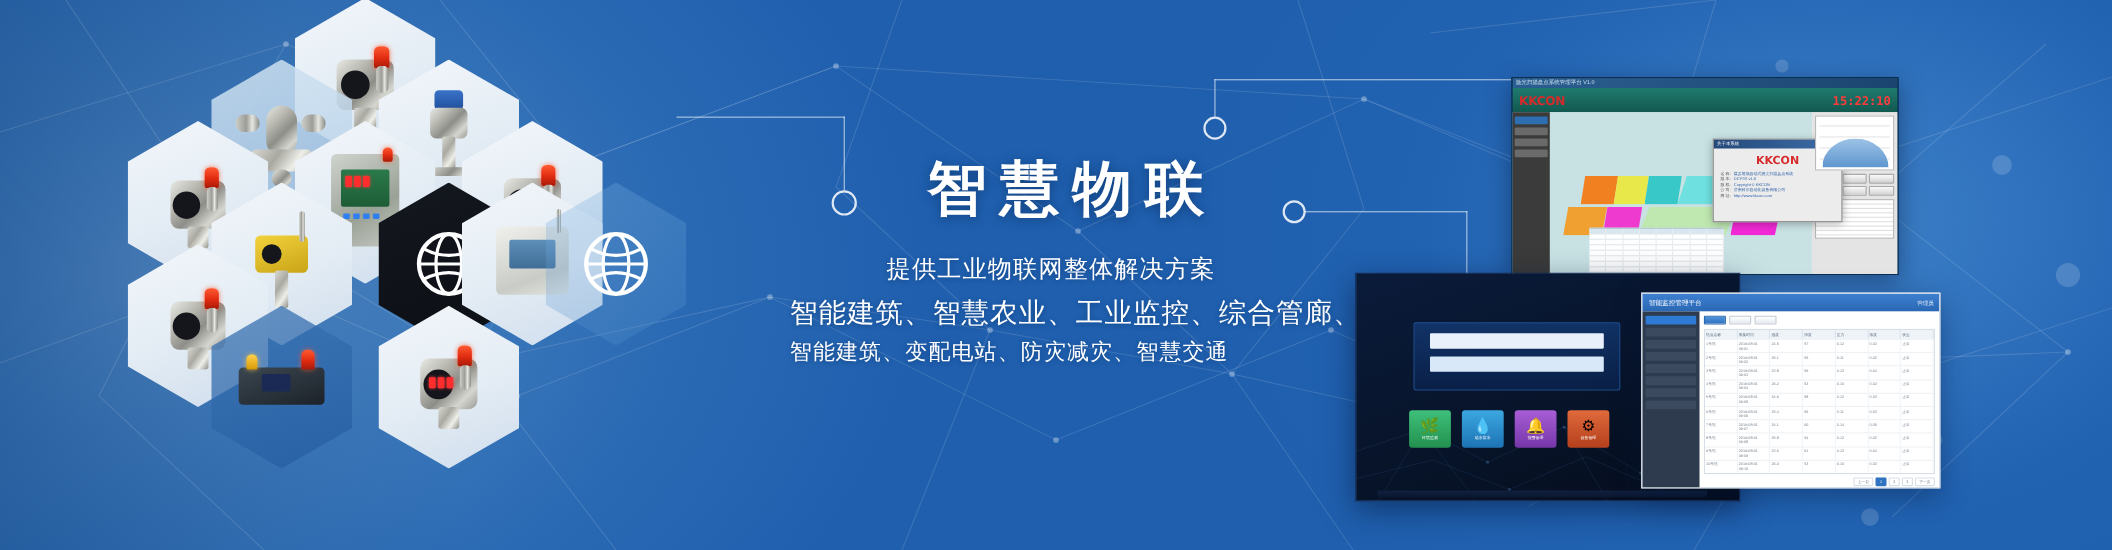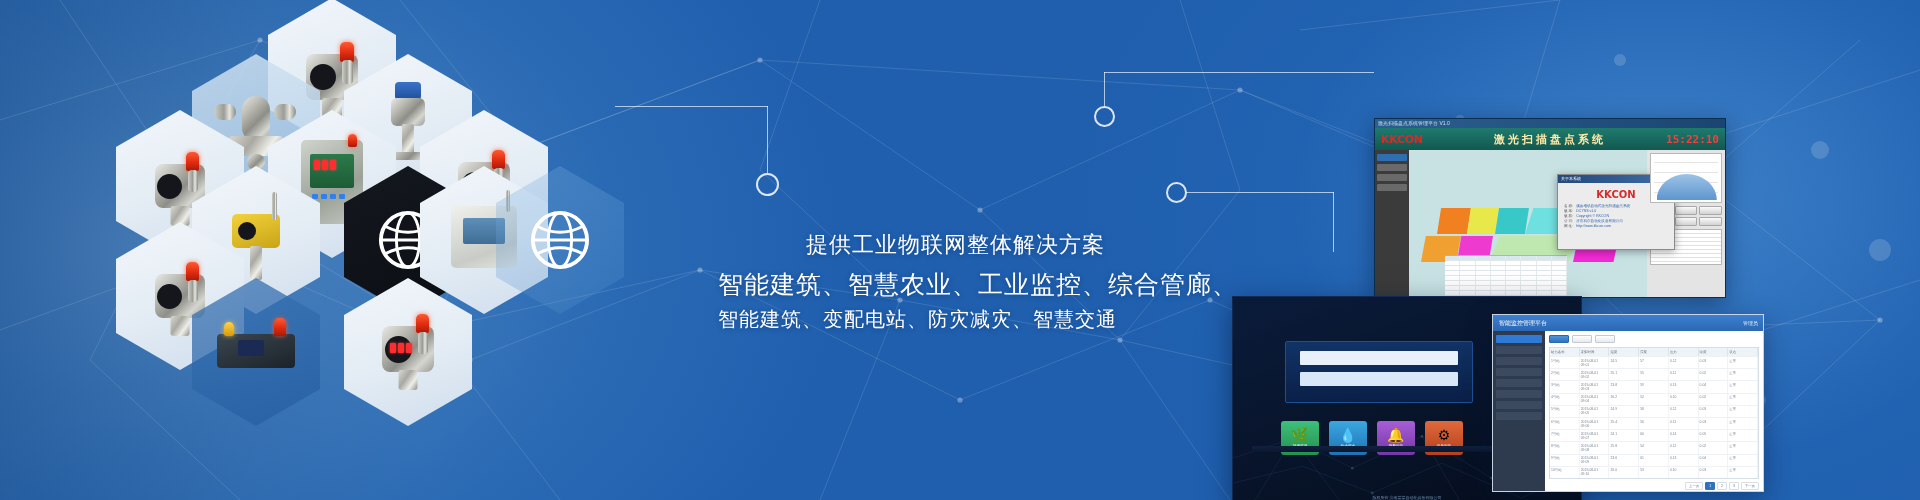--- a/index.html
+++ b/index.html
@@ -62,21 +62,21 @@
     font-family:"DejaVu Sans","Liberation Sans",sans-serif;
     text-shadow:0 2px 10px rgba(8,40,85,.55); white-space:nowrap; }
   .sub { position:absolute; color:#ffffff; white-space:nowrap;
     font-family:Liberation Serif, serif;
     text-shadow:0 1px 5px rgba(8,40,85,.45); }
   .sub1 { left:806px; top:230px; font-size:22px; letter-spacing:1px; }
   .sub2 { left:718px; top:268px; font-size:25px; letter-spacing:1px; }
   .sub3 { left:718px; top:306px; font-size:20px; letter-spacing:1px; }
 
   
-  .shot { position:absolute; overflow:hidden;margin-top:48px; }
+  .shot { position:absolute; overflow:hidden; }
 
   
   .shot-laser { left:1374px; top:70px; width:352px; height:180px;
     background:#0d3f66; border:1px solid #0a2f50; box-shadow:0 6px 22px rgba(0,20,50,.45); }
   .lz-title { height:9px; background:linear-gradient(90deg,#2b5f91,#1b4570);
     font-size:5px; color:#cfe2f2; padding-left:3px; line-height:9px; }
   .lz-head { height:22px; background:linear-gradient(180deg,#1f7a6e 0%,#12584f 100%);
     display:flex; align-items:center; position:relative; }
   .lz-logo { color:#d62b2b; font-weight:bold; font-size:11px; padding-left:6px;
     font-family:"DejaVu Sans",sans-serif; letter-spacing:-.3px; }
@@ -387,29 +387,29 @@
   <div class="node" style="left:756px;top:173px;width:23px;height:23px;"></div>
 
   <div class="conn" style="left:1104px;top:72px;width:270px;height:1px;"></div>
   <div class="conn" style="left:1104px;top:72px;width:1px;height:34px;"></div>
   <div class="node" style="left:1094px;top:106px;width:21px;height:21px;"></div>
 
   <div class="conn" style="left:1186px;top:192px;width:148px;height:1px;"></div>
   <div class="conn" style="left:1333px;top:192px;width:1px;height:60px;"></div>
   <div class="node" style="left:1166px;top:182px;width:21px;height:21px;"></div>
 
+  <div class="headline">智慧物联</div>
   <div class="sub sub1">提供工业物联网整体解决方案</div>
   <div class="sub sub2">智能建筑、智慧农业、工业监控、综合管廊、</div>
   <div class="sub sub3">智能建筑、变配电站、防灾减灾、智慧交通</div>
 
   <div class="shot shot-laser">
     <div class="lz-title">激光扫描盘点系统管理平台 V1.0</div>
     <div class="lz-head">
       <div class="lz-logo">KKCON</div>
-      <div class="lz-h-title">激光扫描盘点系统</div>
       <div class="lz-clock">15:22:10</div>
     </div>
     <div class="lz-body">
       <div class="lz-left">
         <div class="btn"></div>
         <div class="btn"></div>
         <div class="btn"></div>
         <div class="btn"></div>
       </div>
       <div class="lz-canvas">

